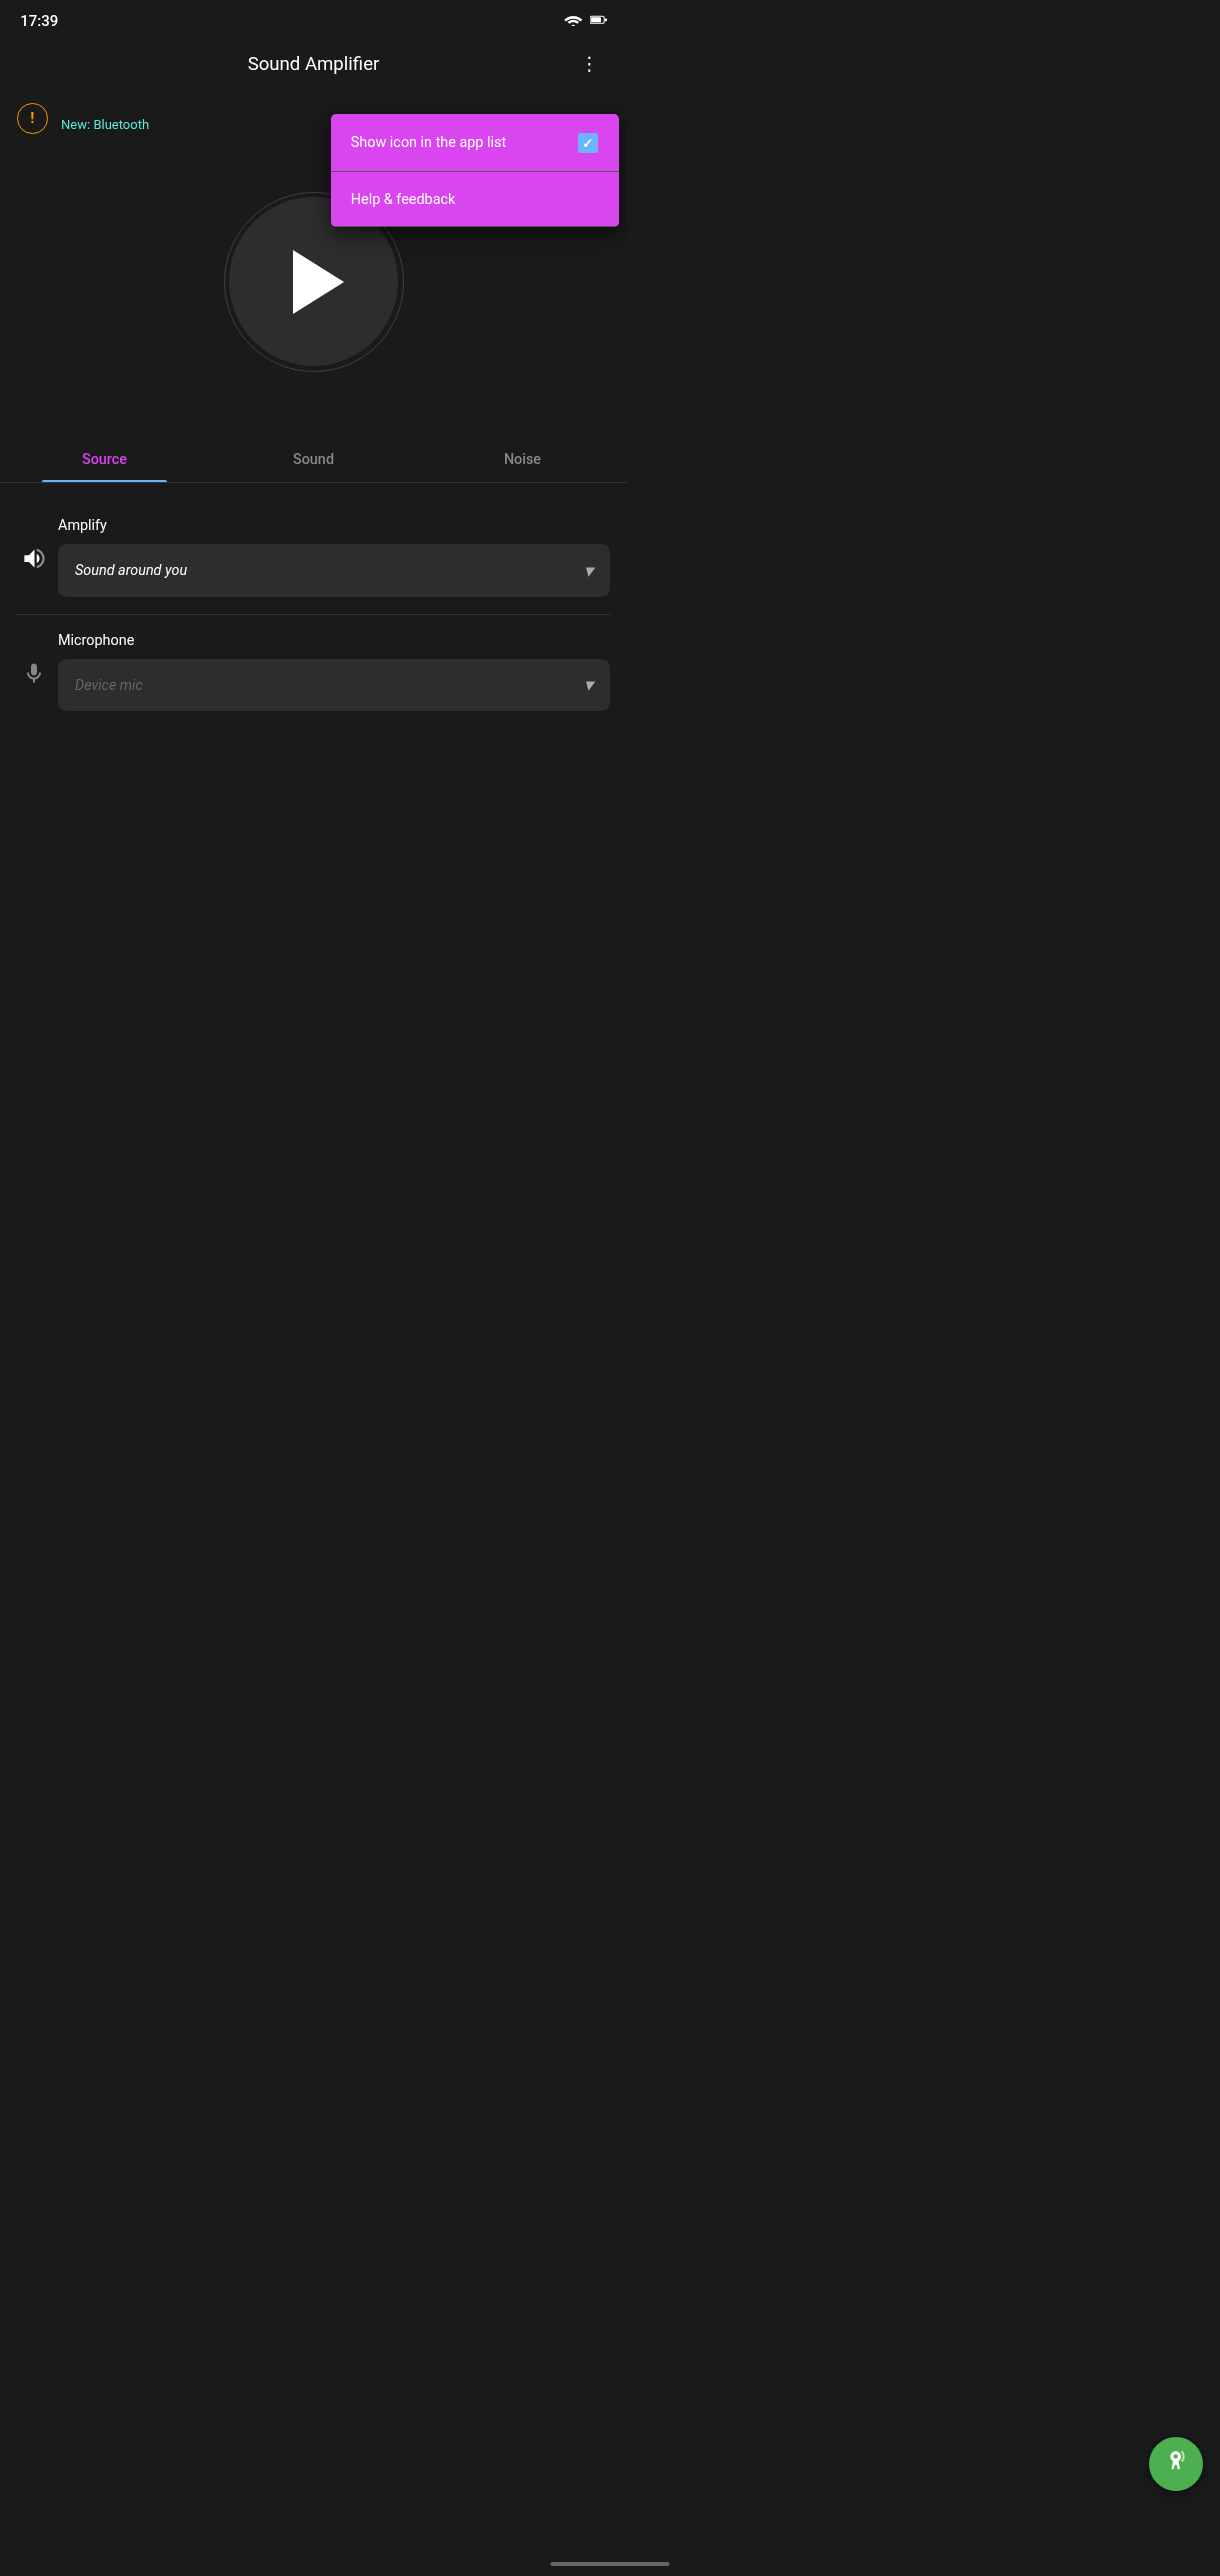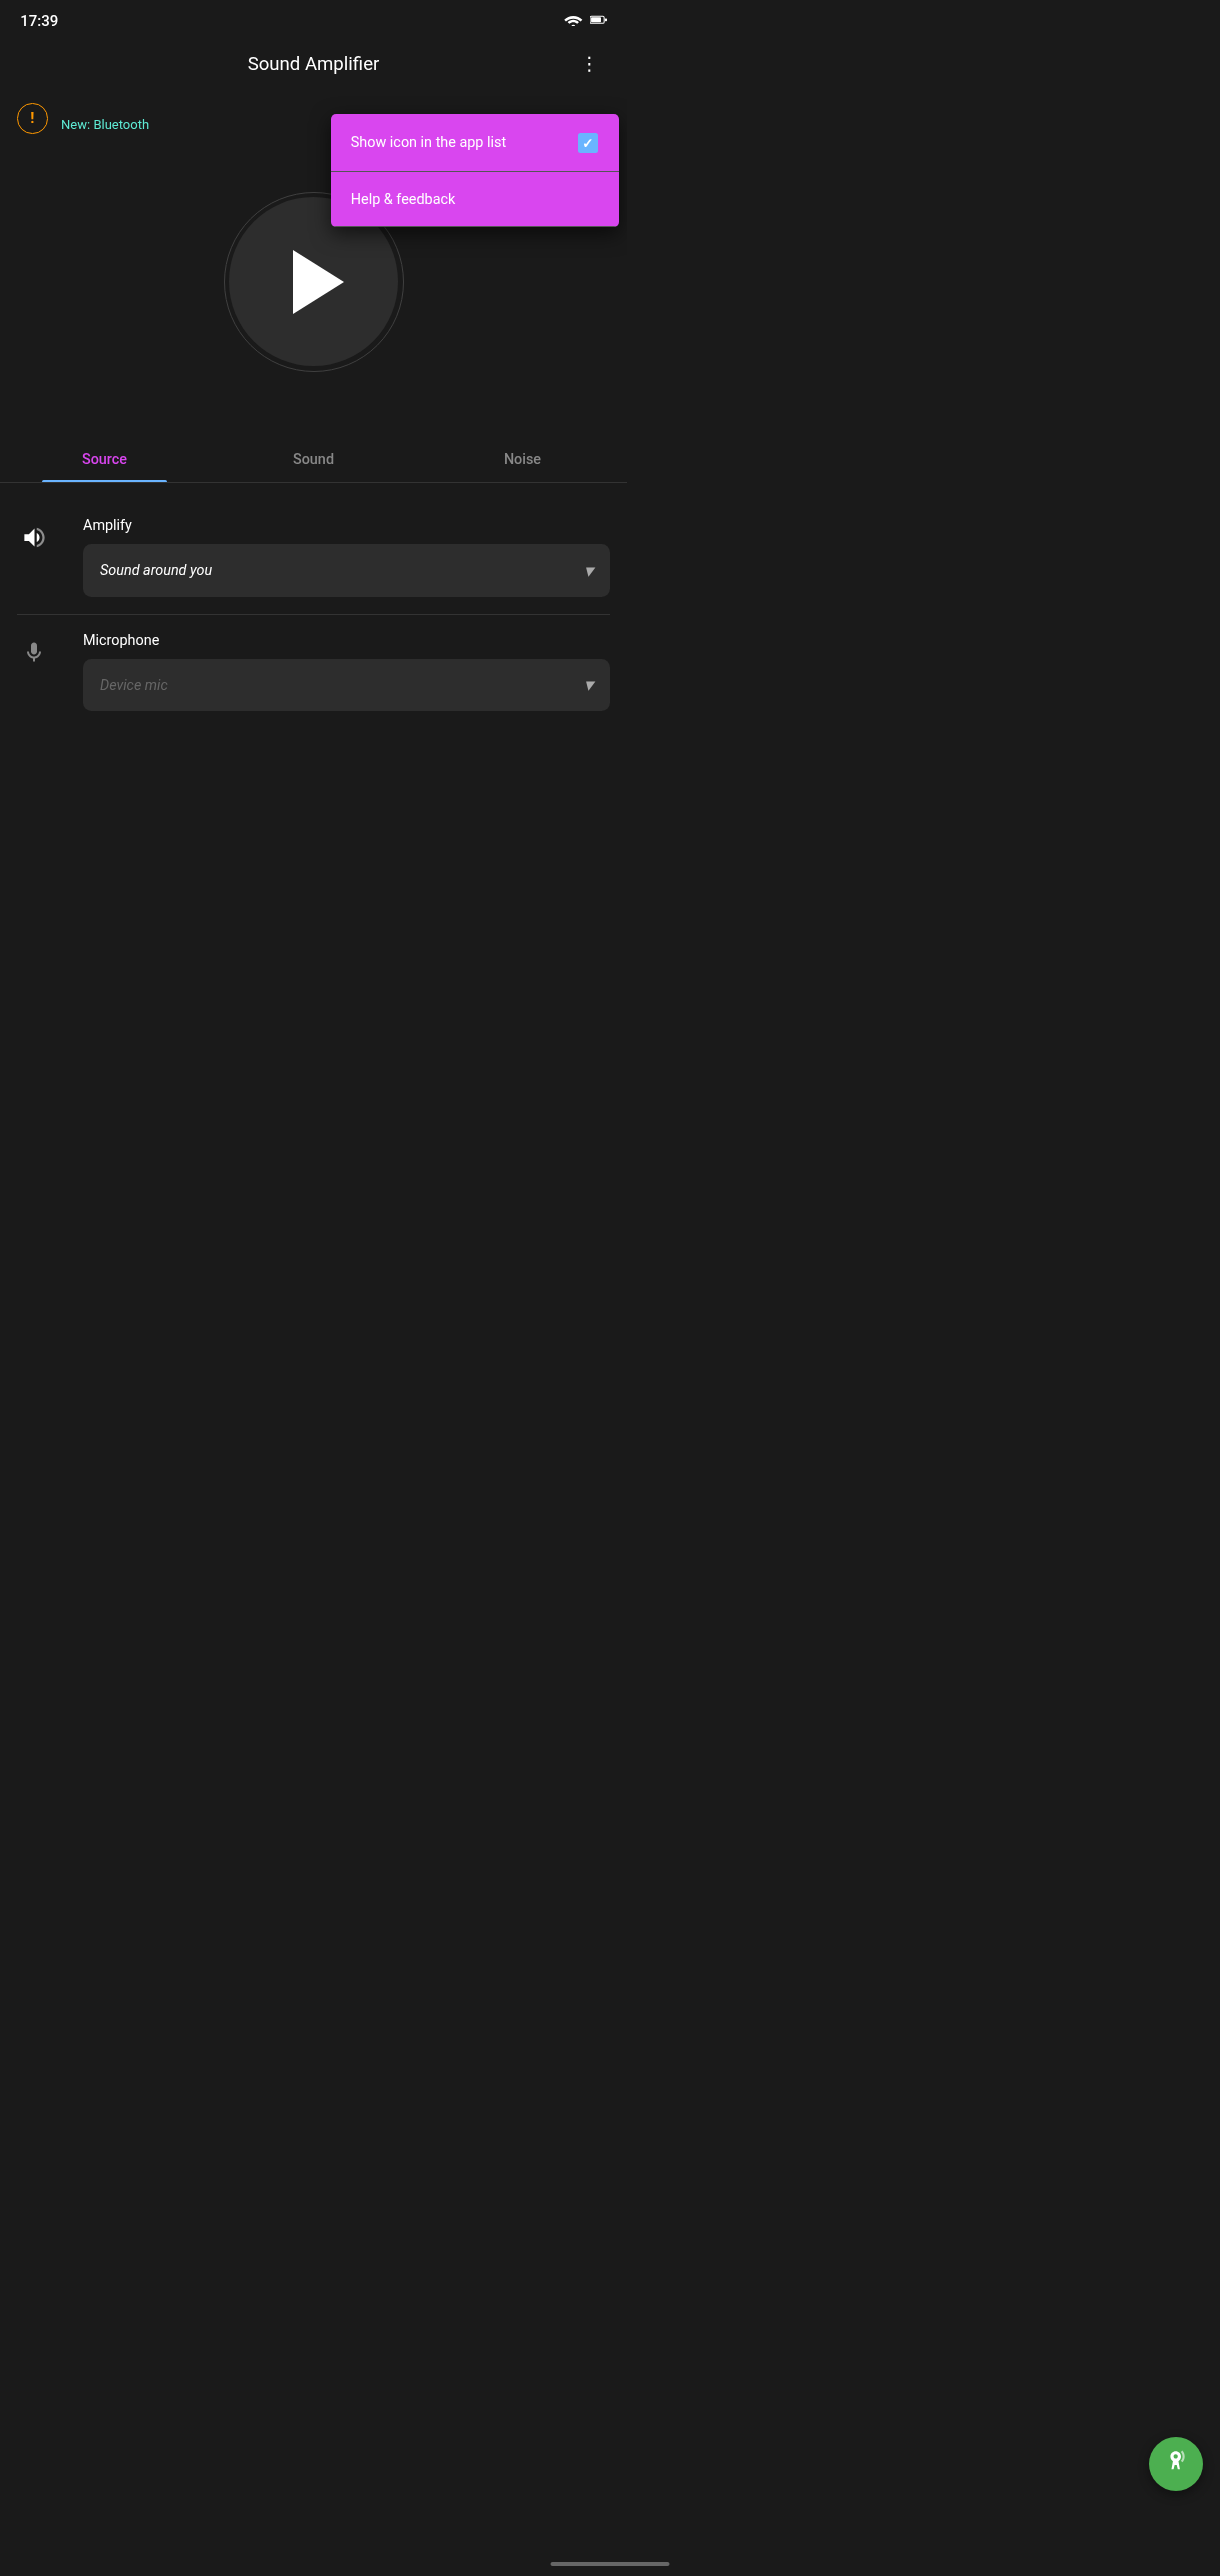--- a/index.html
+++ b/index.html
@@ -169,22 +169,22 @@
     }
 
     
     .source-content {
       background: #1a1a1a;
       padding: 17px 17px 0;
     }
 
     .source-section {
       display: flex;
-      gap: 32px;
-      align-items: flex-start;
+      gap: 7px;
+      align-items: center;
       padding: 17px 0;
     }
 
     .section-icon {
       width: 34px;
       height: 34px;
       flex-shrink: 0;
       display: flex;
       align-items: center;
       justify-content: center;

